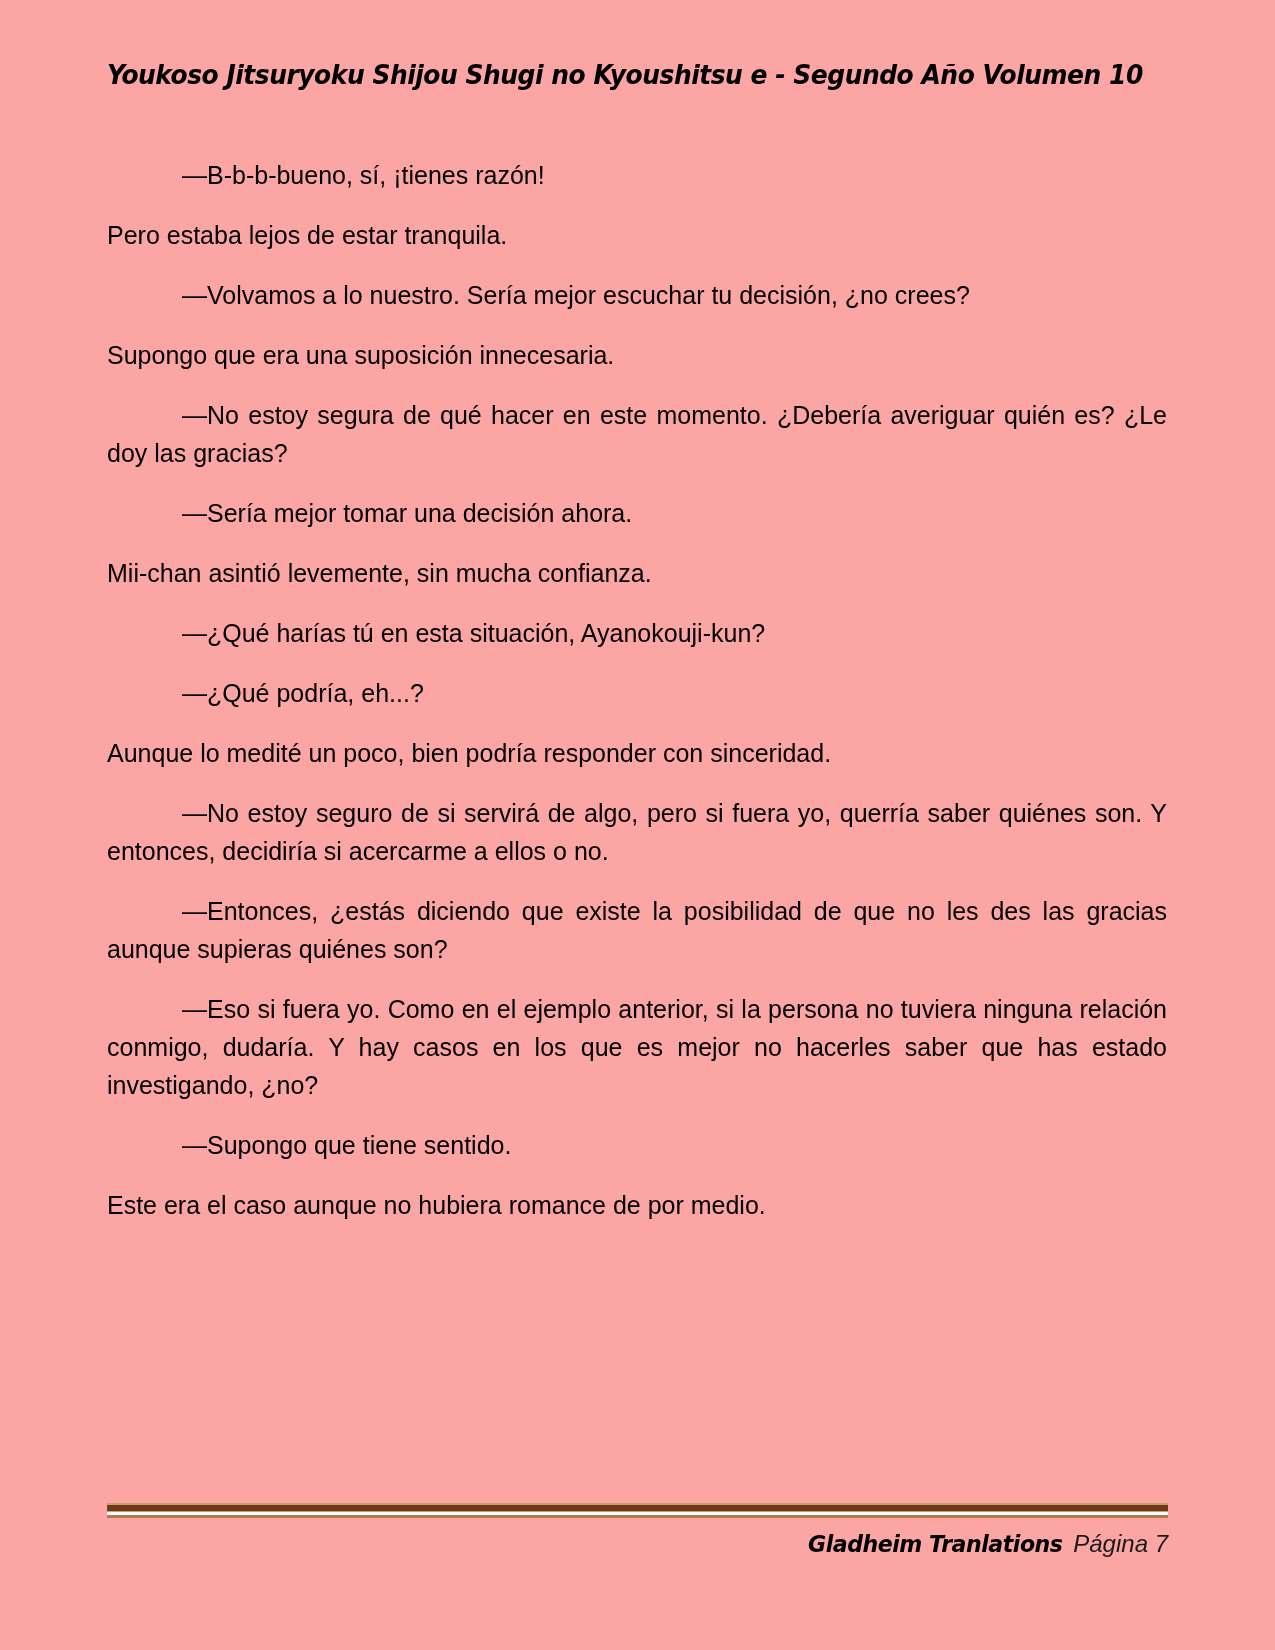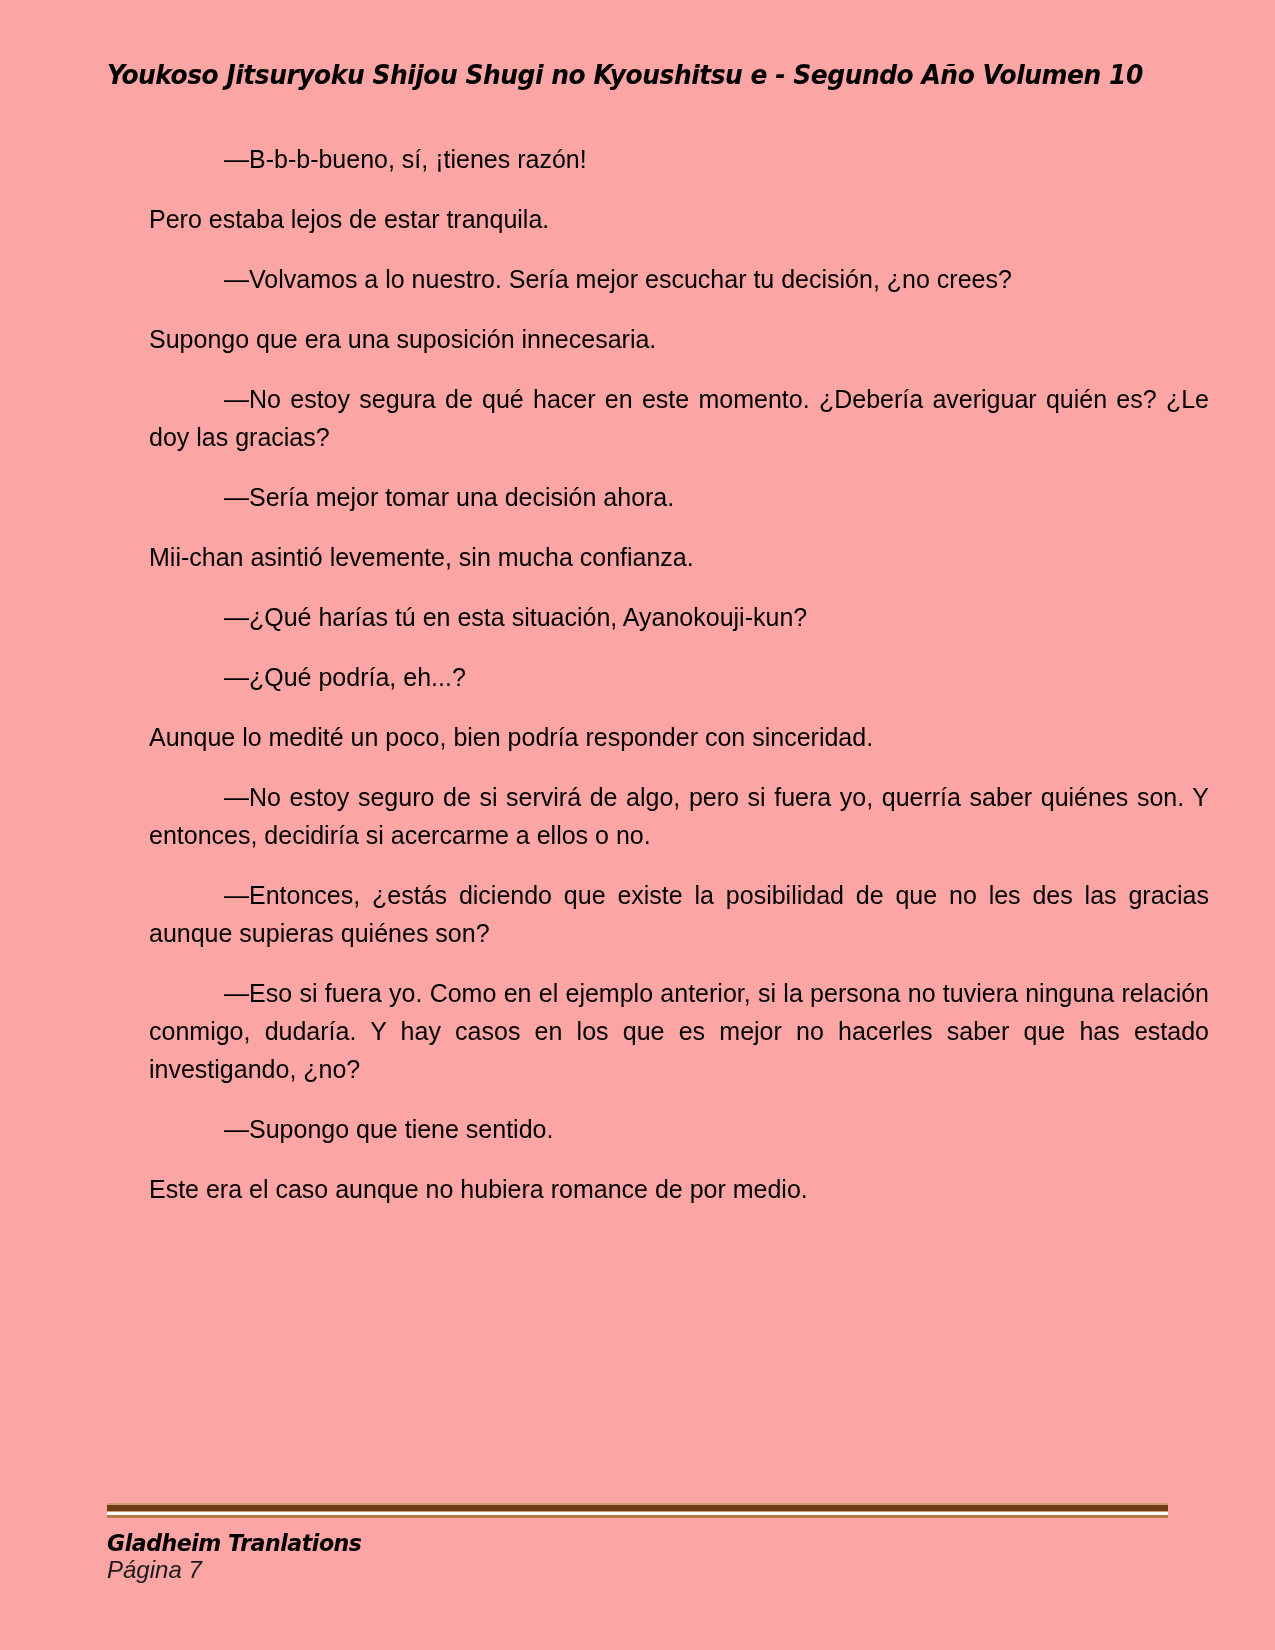--- a/index.html
+++ b/index.html
@@ -23,24 +23,23 @@
     font-weight: bold;
     font-style: italic;
     font-size: 26px;
     letter-spacing: -0.5px;
     transform: scaleX(0.96);
     transform-origin: left center;
     white-space: nowrap;
   }
   .content {
     position: absolute;
-    top: 140px;
+    top: 156px;
     left: 107px;
     width: 1060px;
-    margin-left: 42px;
   }
   p.para {
     margin: 0 0 22px 0;
     font-size: 25px;
     line-height: 38px;
     text-align: justify;
   }
   p.para.indent { text-indent: 75px; }
   .footer {
     position: absolute;
@@ -51,24 +50,23 @@
   .rule-dark {
     height: 6px;
     background: #6F3B16;
     border-top: 2px solid #C89D77;
     border-bottom: 1px solid #C89D77;
   }
   .rule-gap { height: 3px; background: #ffffff; }
   .rule-light { height: 3px; background: #B5784A; }
   .footer-row {
     display: flex;
-    justify-content: flex-start;
+    justify-content: flex-end;
     align-items: baseline;
     margin-top: 12px;
-    flex-direction: column;
   }
   .brand {
     font-family: "DejaVu Sans", sans-serif;
     font-weight: bold;
     font-style: italic;
     font-size: 23px;
     letter-spacing: -0.5px;
     transform: scaleX(0.96);
     transform-origin: left center;
   }

